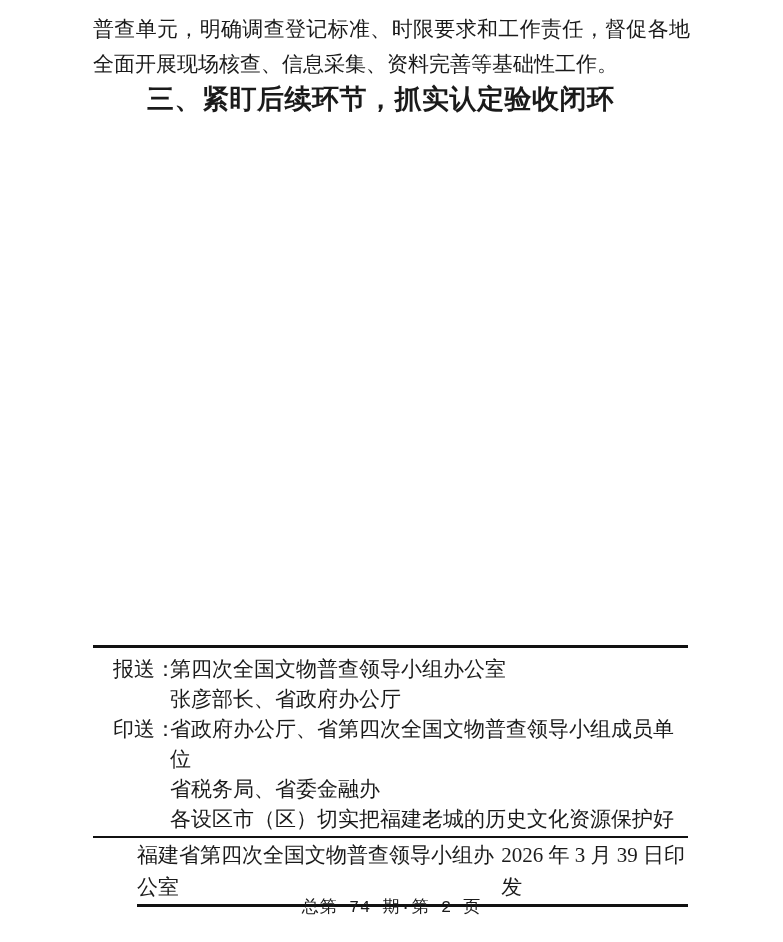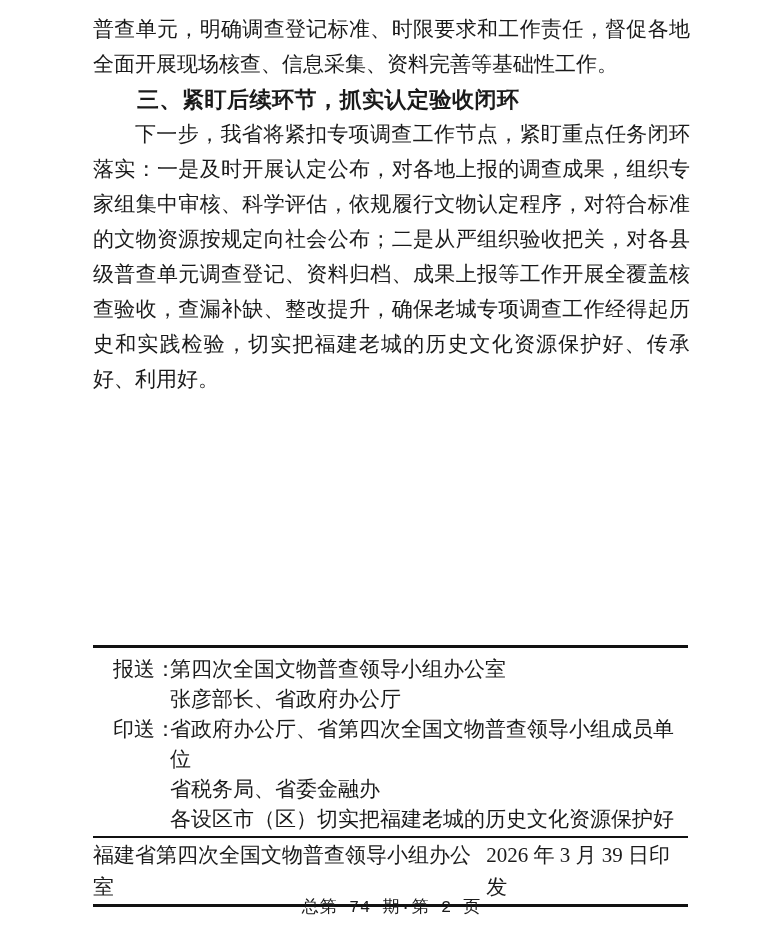--- a/index.html
+++ b/index.html
@@ -23,21 +23,21 @@
     width: 597px;
     font-size: 21px;
     line-height: 35px;
     text-align: justify;
   }
   .doc-body p { text-indent: 2em; }
   .doc-body p.no-indent { text-indent: 0; }
   .doc-body .section-heading {
     font-family: Liberation Sans, sans-serif;
     font-weight: bold;
-    font-size: 22px;
+    font-size: 27px;
     text-indent: 2em;
     letter-spacing: 0.5px;
   }
   
   .dist-block {
     position: absolute;
     left: 93px;
     top: 645px;
     width: 595px;
     border-top: 3px solid #111;
@@ -56,20 +56,21 @@
     top: 0;
   }
   .dist-sep { border-top: 2px solid #111; }
   .issuer-row {
     display: flex;
     justify-content: space-between;
     align-items: baseline;
     line-height: 32px;
     padding: 1px 0 1px 0;
     border-bottom: 3px solid #111;
+    margin-left: 44px;
   }
   
   .page-footer {
     position: absolute;
     top: 895px;
     left: 0;
     right: 0;
     text-align: center;
     font-size: 17px;
     letter-spacing: 1px;
@@ -77,21 +78,20 @@
   }
 </style>
 </head>
 <body>
 
 <div class="page">
 
   <div class="doc-body">
     <p class="no-indent">普查单元，明确调查登记标准、时限要求和工作责任，督促各地全面开展现场核查、信息采集、资料完善等基础性工作。</p>
     <p class="section-heading">三、紧盯后续环节，抓实认定验收闭环</p>
-    <p>下一步，我省将紧扣专项调查工作节点，紧盯重点任务闭环落实：一是及时开展认定公布，对各地上报的调查成果，组织专家组集中审核、科学评估，依规履行文物认定程序，对符合标准的文物资源按规定向社会公布；二是从严组织验收把关，对各县级普查单元调查登记、资料归档、成果上报等工作开展全覆盖核查验收，查漏补缺、整改提升，确保老城专项调查工作经得起历史和实践检验，切实把福建老城的历史文化资源保护好、传承好、利用好。</p>
   </div>
 
   <div class="dist-block">
     <div class="dist-rows">
       <div class="dist-row">
         <span class="dist-label">报送：</span>
         <span>第四次全国文物普查领导小组办公室</span>
       </div>
       <div class="dist-row">
         <span>张彦部长、省政府办公厅</span>

